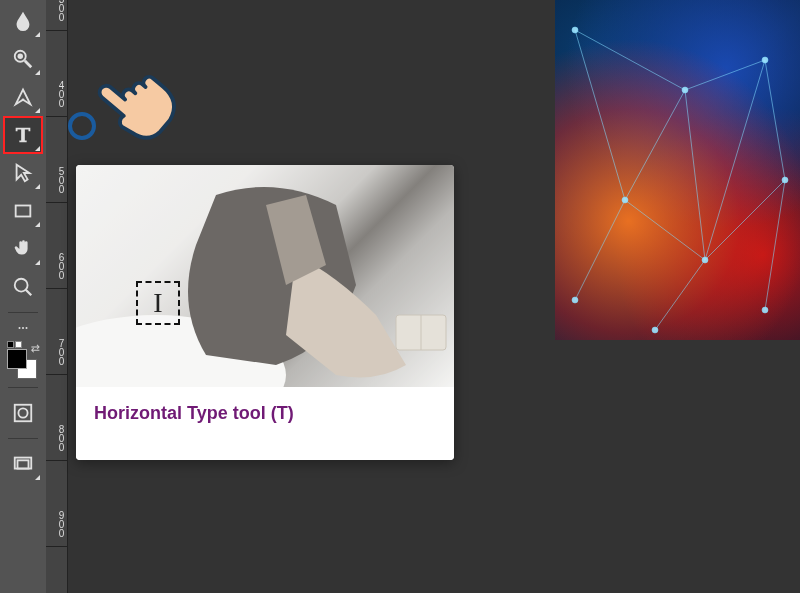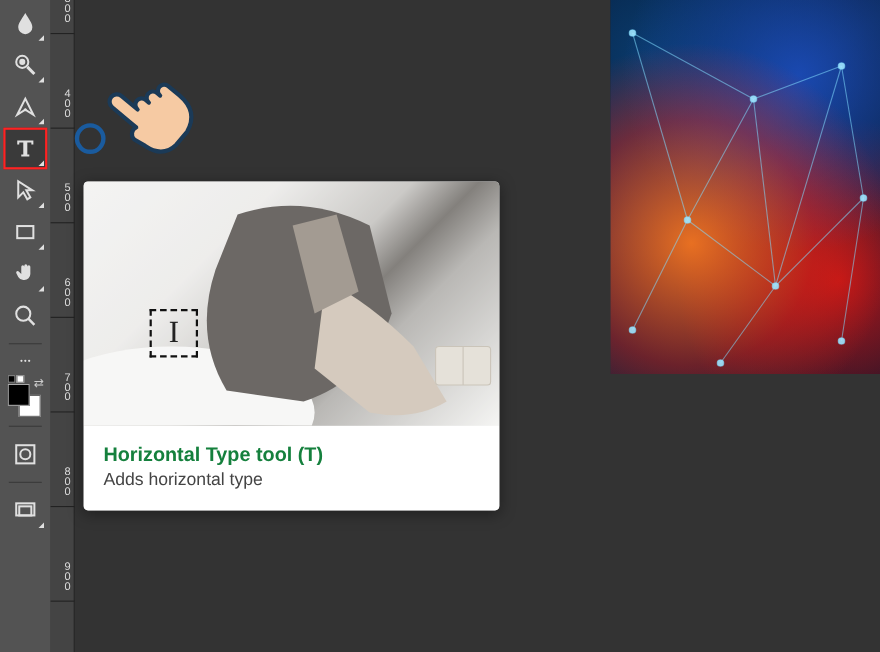--- a/index.html
+++ b/index.html
@@ -146,24 +146,24 @@
       font-family: serif;
       font-size: 28px;
       color: #222;
       line-height: 1;
     }
     .tooltip-body {
       padding: 16px 18px 18px;
       background: #fff;
     }
     .tooltip-title {
-      color: #15803d;
+      color: #701a75;
       font-size: 18px;
       font-weight: 600;
-      margin-bottom: 4px;
+      margin-bottom: 18px;
     }
     .tooltip-desc {
       color: #444;
       font-size: 16px;
     }
     .doc-image {
       position: absolute;
       right: 0;
       top: 0;
       width: 245px;
@@ -333,21 +333,20 @@
       <rect x="320" y="150" width="50" height="35" rx="3" fill="#ddd7cc" stroke="#b9b1a2"></rect>
       <line x1="345" y1="150" x2="345" y2="185" stroke="#b9b1a2"></line>
     </svg>
     <div class="overlay-white"></div>
     <div class="cursor-box">
       <span class="ibeam">I</span>
     </div>
   </div>
   <div class="tooltip-body">
     <div class="tooltip-title">Horizontal Type tool (T)</div>
-    <div class="tooltip-desc">Adds horizontal type</div>
   </div>
 </div>
 
 <svg class="pointer-hand" width="95" height="95" viewBox="0 0 100 100">
   <g transform="rotate(-50 50 50)">
     <path fill="#f6caa3" stroke="#1b3a57" stroke-width="4" stroke-linejoin="round" d="M30 40
          L30 18 a7 7 0 0 1 14 0 L44 38
          a6 6 0 0 1 12 0 L56 42
          a6 6 0 0 1 12 0 L68 46
          a6 6 0 0 1 12 0 L80 60

